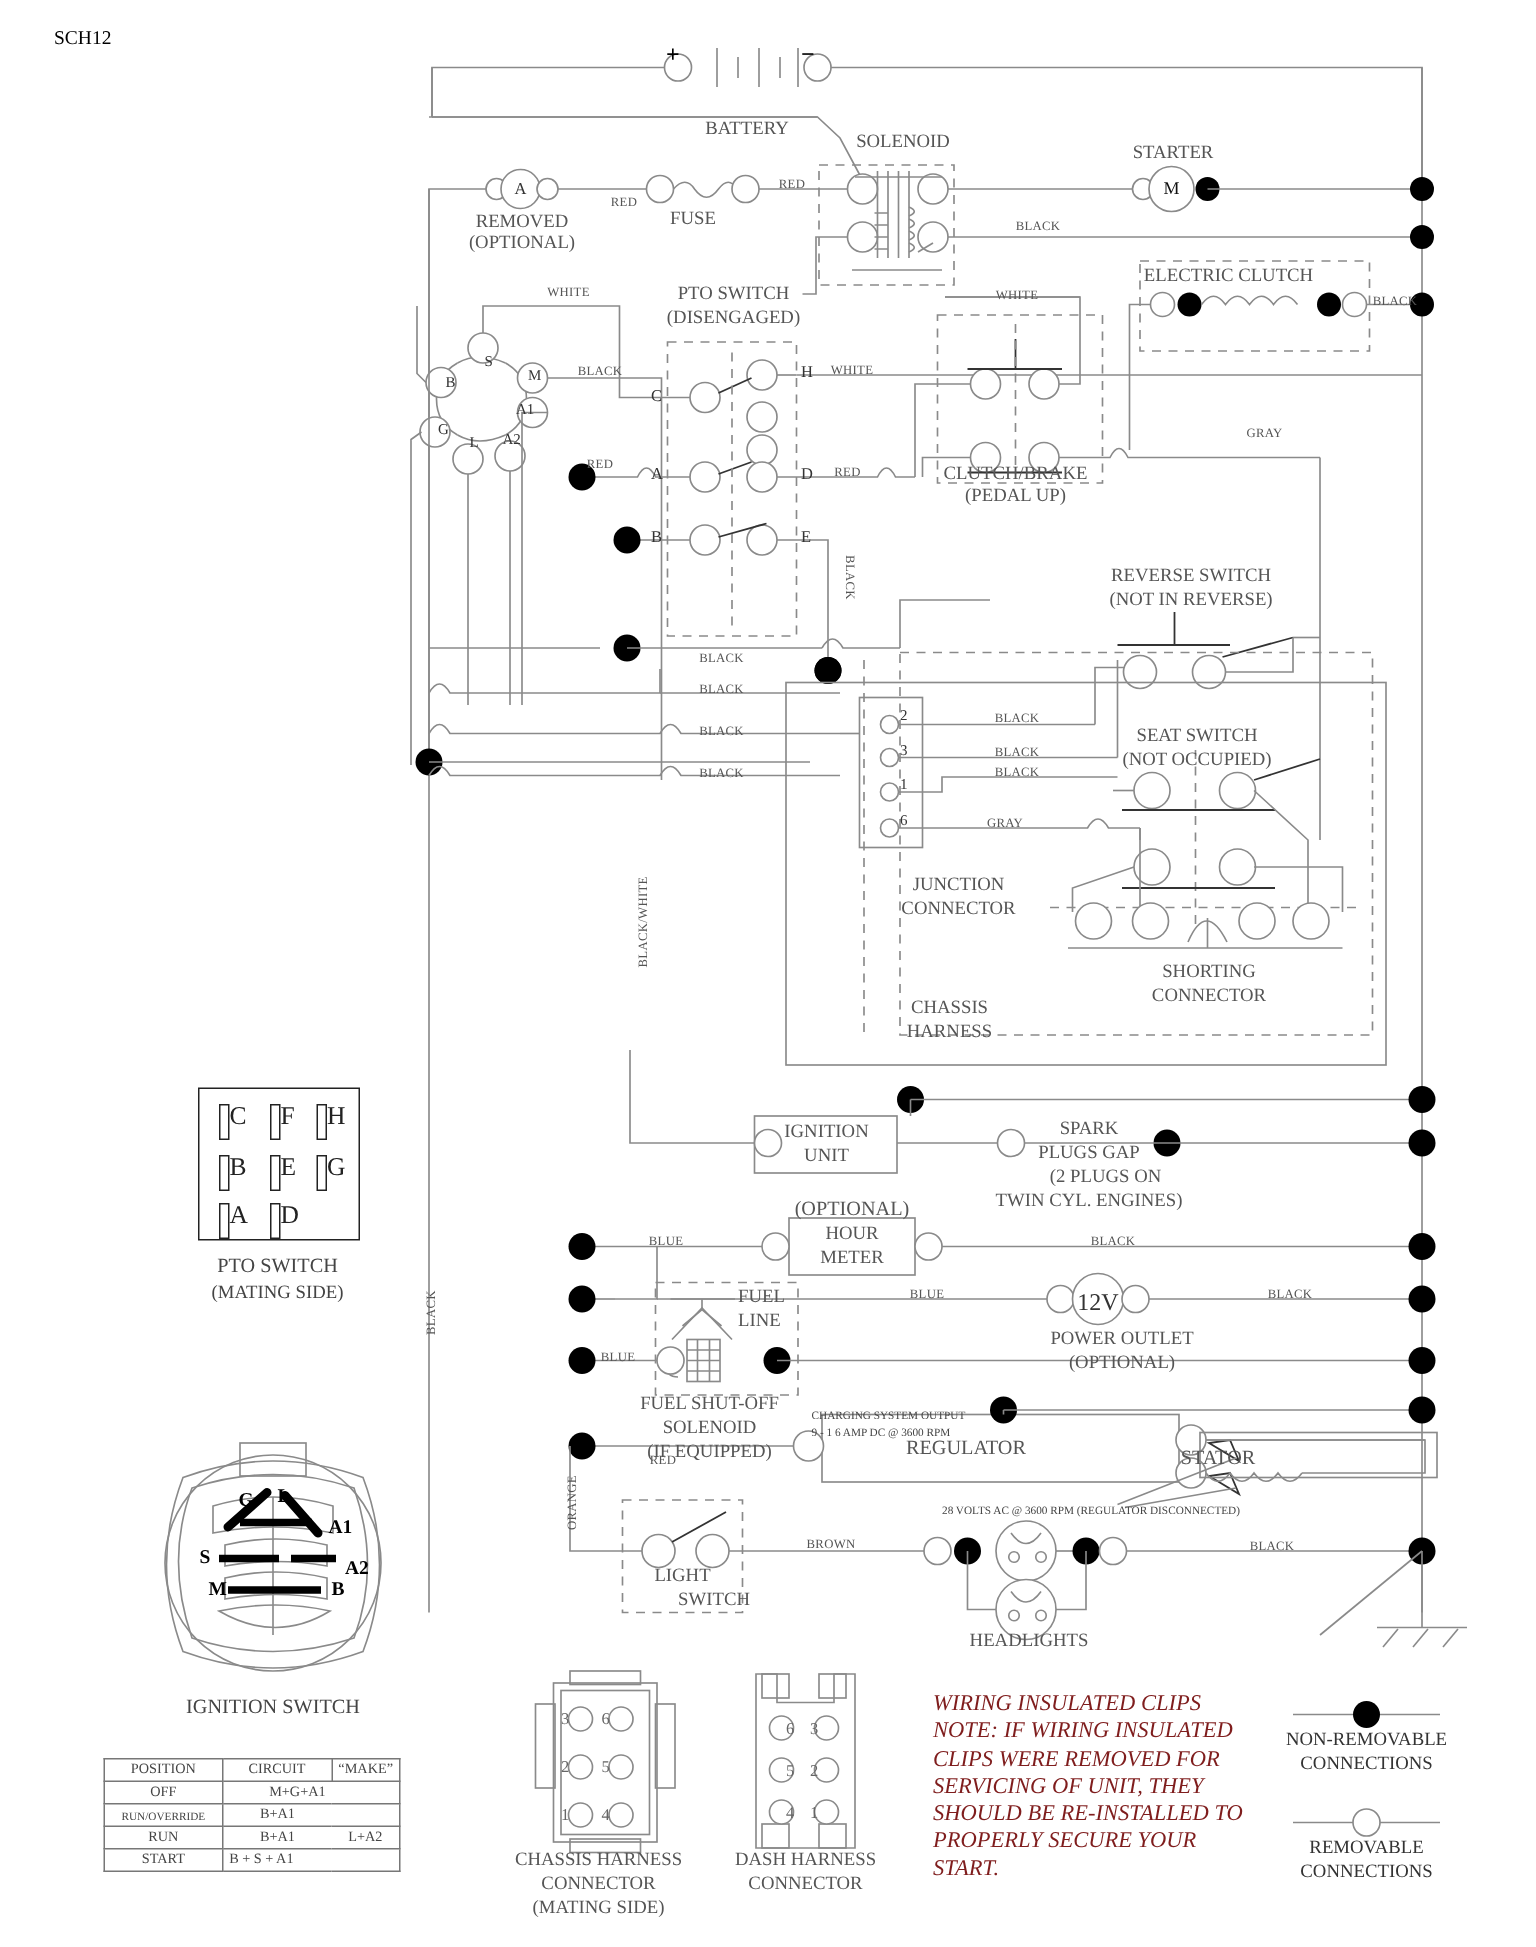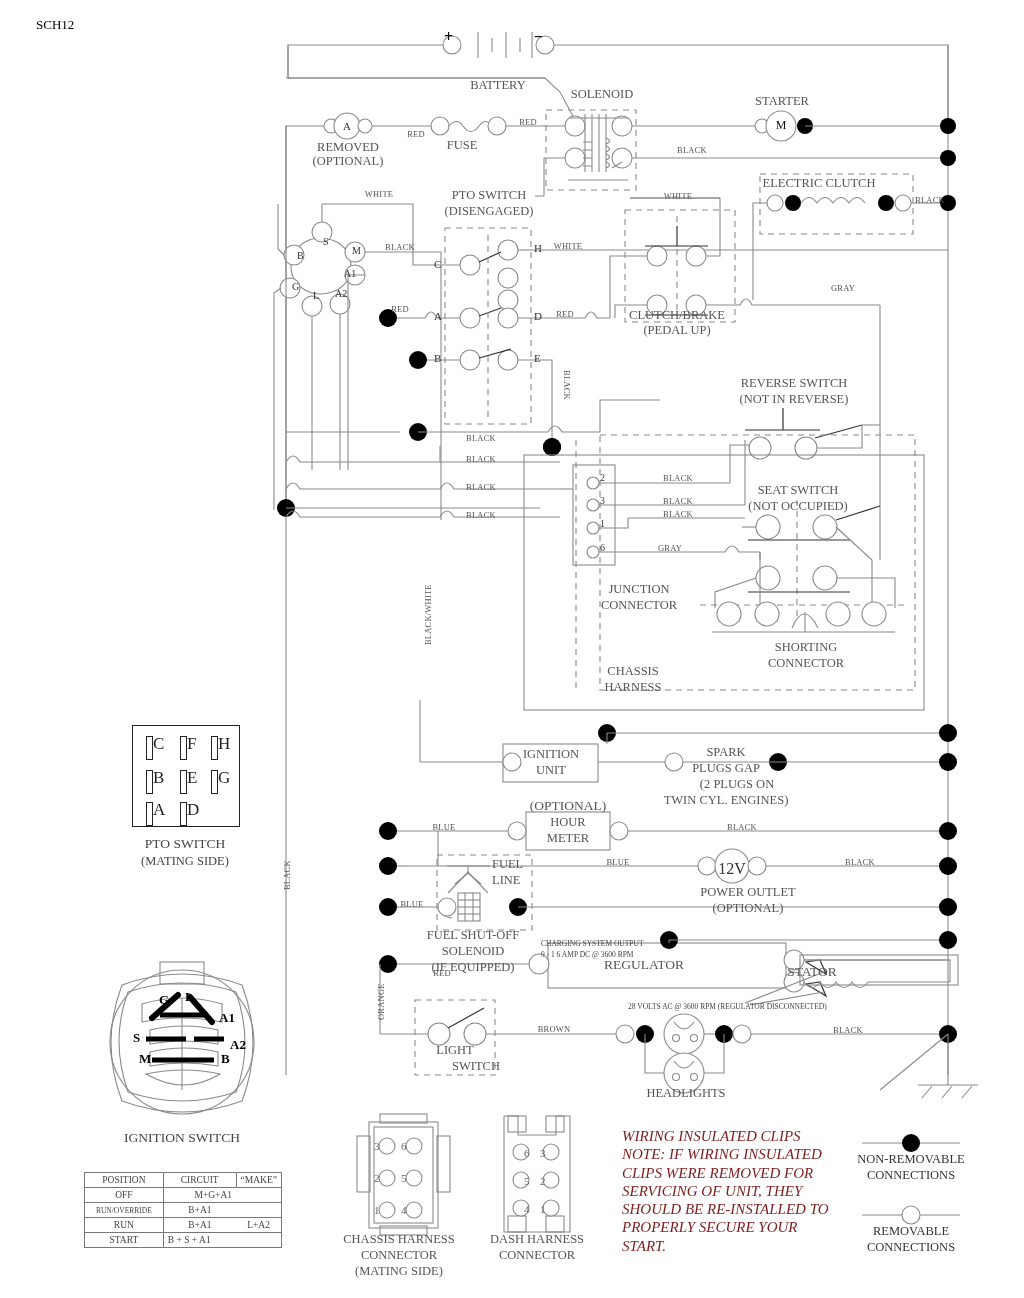--- a/index.html
+++ b/index.html
@@ -612,21 +612,21 @@
 <div class="lbl bold" style="left:159px;top:993px;font-size:13px;color:#000;">G</div>
 <div class="lbl bold" style="left:185px;top:990px;font-size:13px;color:#000;">L</div>
 <div class="lbl bold" style="left:219px;top:1011px;font-size:13px;color:#000;">A1</div>
 <div class="lbl bold" style="left:230px;top:1038px;font-size:13px;color:#000;">A2</div>
 <div class="lbl bold" style="left:133px;top:1031px;font-size:13px;color:#000;">S</div>
 <div class="lbl bold" style="left:139px;top:1052px;font-size:13px;color:#000;">M</div>
 <div class="lbl bold" style="left:221px;top:1052px;font-size:13px;color:#000;">B</div>
 
 <div class="lbl c comp big" style="left:182px;top:1130px;color:#444;">IGNITION SWITCH</div>
 
-<table class="ig" style="left:84px;top:1172px;width:198px;">
+<table class="ig" style="left:69px;top:1172px;width:198px;">
   <tbody>
         <tr>
     <td style="width:72px;">POSITION</td>
     <td style="width:68px;">CIRCUIT</td>
     <td style="width:35px;border-left:none;">“MAKE”</td>
   </tr>
   <tr>
     <td>OFF</td>
     <td style="text-align:right;border-right:none;">M+G+A1</td>
     <td style="border-left:none;"></td>

